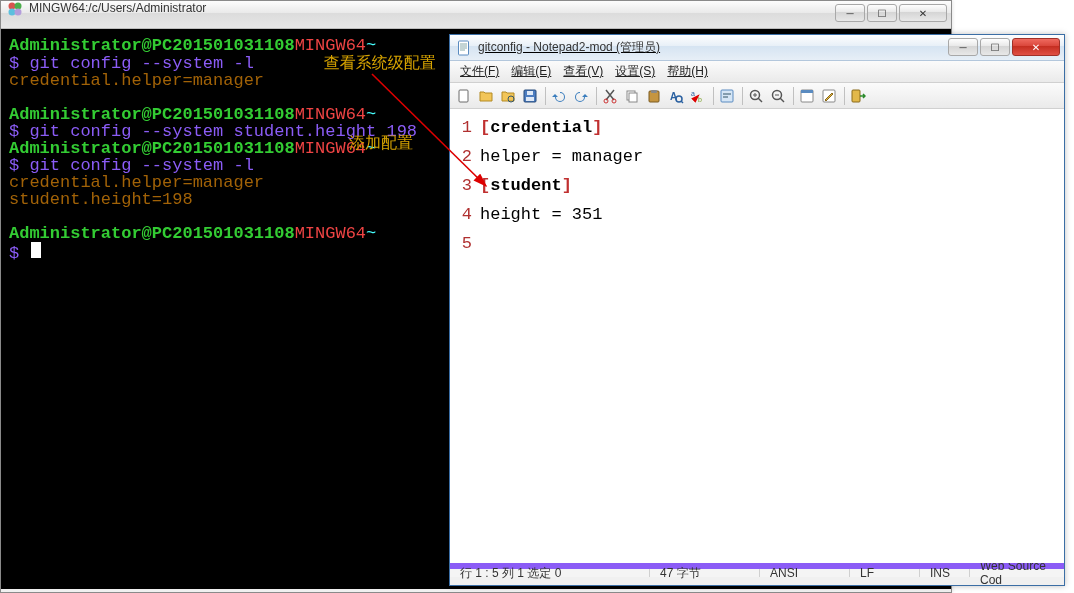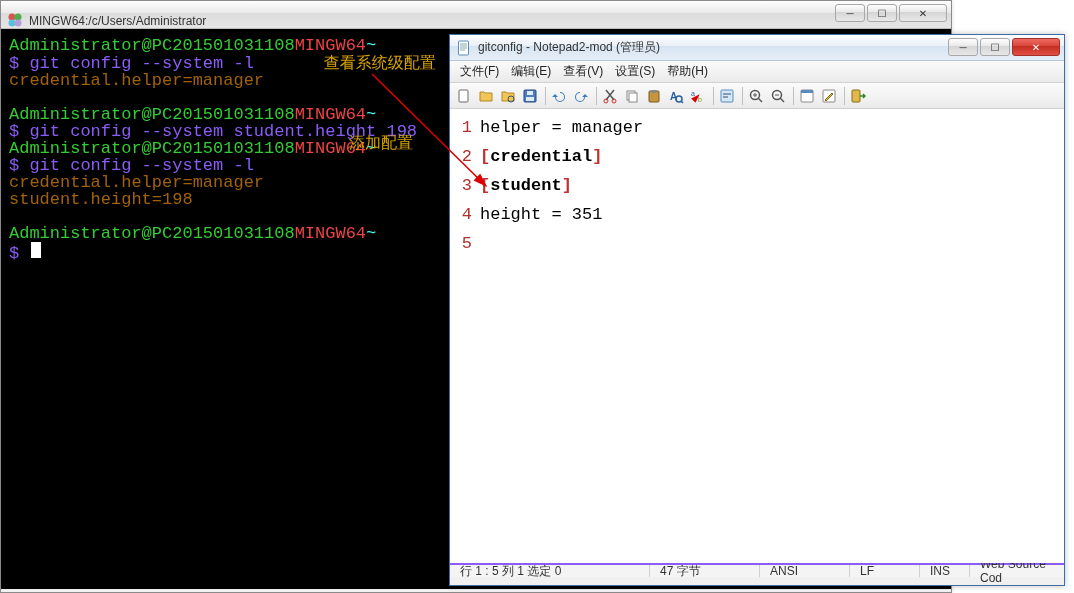--- a/index.html
+++ b/index.html
@@ -1,59 +1,59 @@
 <!DOCTYPE html>
 <html><head>
   <meta charset="utf-8">
   <style>
     * { margin:0; padding:0; box-sizing:border-box; }
     body { width:1074px; height:593px; overflow:hidden; font-family:"Microsoft YaHei", Arial, sans-serif; font-size:12px; background:#fff; position:relative; }
 
     
     .term-window { position:absolute; left:0; top:0; width:952px; height:593px; border:1px solid #8a8a8a; background:#f0f0f0; box-shadow:0 0 4px rgba(0,0,0,.15); }
-    .term-titlebar { height:28px; background:linear-gradient(#fdfdfd,#e9e9e9 45%,#dcdcdc 46%,#e6e6e6); border-bottom:1px solid #bdbdbd; display:flex; align-items:flex-end; padding-left:6px; position:relative; }
+    .term-titlebar { height:28px; background:linear-gradient(#fdfdfd,#e9e9e9 45%,#dcdcdc 46%,#e6e6e6); border-bottom:1px solid #bdbdbd; display:flex; align-items:flex-start; padding-left:6px; position:relative; }
     .term-titlebar .tt-icon { width:16px; height:16px; margin-right:6px; display:inline-block; }
     .term-titlebar .tt-text { color:#333; font-size:12px; }
     .winctrls { position:absolute; right:4px; top:3px; display:flex; }
     .winbtn { width:30px; height:18px; margin-left:2px; border:1px solid #a8a8a8; border-radius:3px; background:linear-gradient(#fefefe,#e8e8e8 45%,#d5d5d5 46%,#e8e8e8); display:flex; align-items:center; justify-content:center; font-size:10px; color:#333; }
     .winbtn.close { width:48px; }
     .winbtn.close.np { background:linear-gradient(#ef6a5f,#d9453a 45%,#c52e21 46%,#e05045); color:#fff; border-color:#a03028; }
 
     .term-body { background:#000; color:#fff; font-family:"Consolas","Courier New",monospace; font-size:17px; line-height:17px; height:560px; padding:8px 8px; white-space:pre; position:relative; }
-    .tg { color:#33cc33; } 
+    .tg { color:#33cc33;font-weight:bold; } 
     .ty { color:#d6a300; font-family:"SimSun",serif; font-size:16px; } 
     .tp { color:#ef4444; } 
     .tc { color:#8b5cf6; } 
     .tw { color:#a16207; }
     .tt { color:#47ffff; } 
     .termline { display:flex; align-items:baseline; }
     .term-body .annot { position:absolute; }
     .cursor { display:inline-block; width:10px; height:16px; background:#fff; vertical-align:baseline; margin-left:2px; }
 
     
     .np-window { position:absolute; left:449px; top:34px; width:616px; height:552px; border:1px solid #3b6ea5; background:#f0f0f0; box-shadow:0 0 6px rgba(0,0,0,.25); }
-    .np-titlebar { height:26px; background:linear-gradient(#fefefe,#e7eff7 45%,#d6e4f2 46%,#e7eff7); border-bottom:1px solid #b3c7dc; display:flex; align-items:center; padding-left:6px; position:relative; }
+    .np-titlebar { height:26px; background:linear-gradient(#fefefe,#e7eff7 45%,#d6e4f2 46%,#e7eff7); border-bottom:1px solid #b3c7dc; display:flex; align-items:center; padding-left:6px; position:relative;text-decoration:underline; }
     .np-titlebar .tt-text { color:#333; font-size:12px; }
     .np-titlebar .doc-icon { width:16px; height:16px; margin-right:6px; display:inline-block; }
 
     .np-menubar { height:22px; background:linear-gradient(#fbfbfb,#eaeaea); border-bottom:1px solid #d0d0d0; display:flex; align-items:center; padding-left:4px; }
-    .np-menubar .menu { padding:2px 6px; color:#222; }
+    .np-menubar .menu { padding:2px 6px; color:#222;text-decoration:underline; }
 
     .np-toolbar { height:26px; background:linear-gradient(#fbfbfb,#eaeaea); border-bottom:1px solid #d0d0d0; display:flex; align-items:center; padding-left:4px; }
     .tbtn { width:20px; height:20px; margin-right:2px; display:flex; align-items:center; justify-content:center; position:relative; }
     .tsep { width:1px; height:18px; background:#c0c0c0; margin:0 3px; }
 
     .np-editor { flex:1; background:#fff; height:454px; position:relative; font-family:"Consolas","Courier New",monospace; font-size:17px; display:flex; }
     .gutter { width:30px; background:#fff; color:#b03030; text-align:right; padding:4px 8px 0 0; font-family:"Consolas","Courier New",monospace; font-size:17px; line-height:29px; user-select:none; }
     .code { padding:4px 0 0 0; color:#000; line-height:29px; }
     .code .sec { color:#000; font-weight:600; }
     .code .br  { color:#c03030; font-weight:700; }
     .code .sec .br { color:#c03030; }
 
-    .np-status { height:14px; border-top:2px solid #8b5cf6; background:#f4f4f4; display:flex; align-items:center; font-size:12px; color:#333; }
+    .np-status { height:14px; border-top:6px solid #8b5cf6; background:#f4f4f4; display:flex; align-items:center; font-size:12px; color:#333; }
     .np-status .cell { padding:0 10px; border-right:1px solid #d0d0d0; height:100%; display:flex; align-items:center; }
 
     
     .arrow-svg { position:absolute; left:368px; top:70px; width:140px; height:130px; pointer-events:none; z-index:20; }
   </style>
 </head>
 <body>
 
 <div class="term-window">
   <div class="term-titlebar">
@@ -224,22 +224,22 @@
 
   <div class="np-editor">
     <div class="gutter" id="gutter">
         <div>1</div>
         <div>2</div>
         <div>3</div>
         <div>4</div>
         <div>5</div>
       </div>
     <div class="code" id="codeArea">
+        <div class=""><span class="br">[</span><span class="sec">credential</span><span class="br">]</span></div>
         <div class="">    helper = manager</div>
-        <div class=""><span class="br">[</span><span class="sec">credential</span><span class="br">]</span></div>
         <div class="sec"><span class="br">[</span><span class="sec">student</span><span class="br">]</span></div>
         <div class="">    height = 351</div>
         <div class="">&nbsp;</div>
       </div>
   </div>
 
   <div class="np-status">
     <div class="cell" style="flex:0 0 200px">行 1 : 5  列 1  选定 0</div>
     <div class="cell" style="flex:0 0 110px">47 字节</div>
     <div class="cell" style="flex:0 0 90px">ANSI</div>

